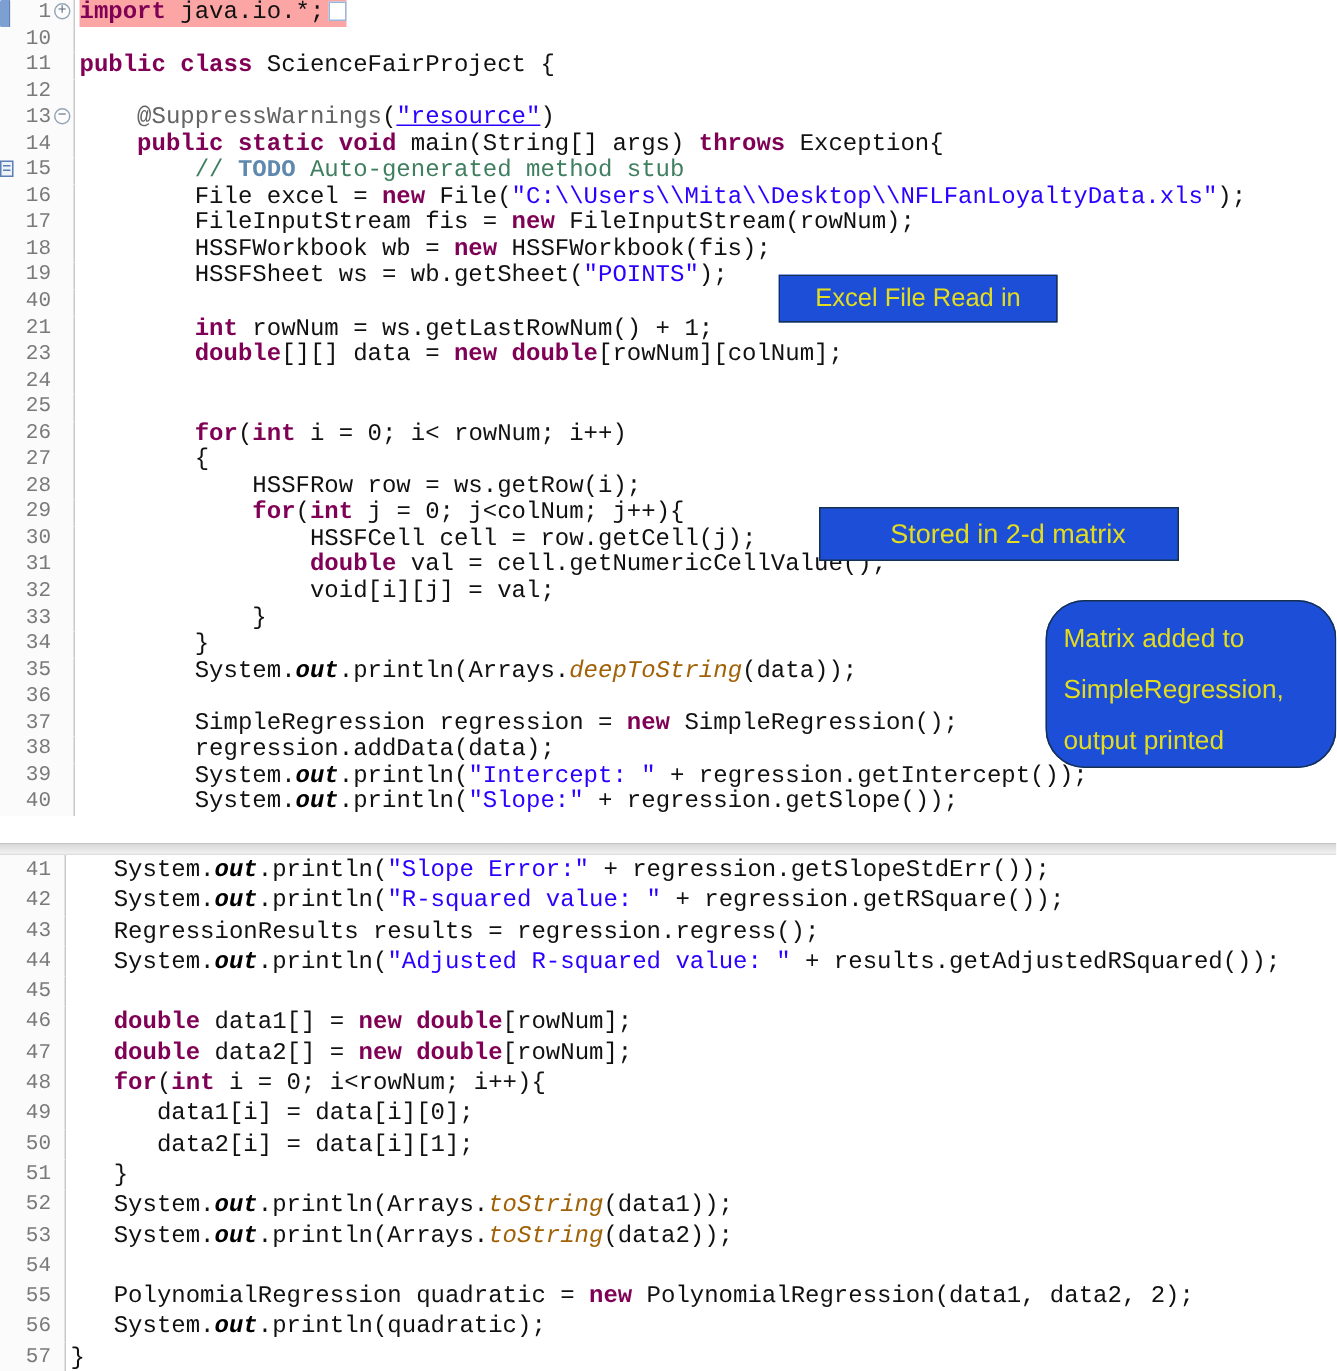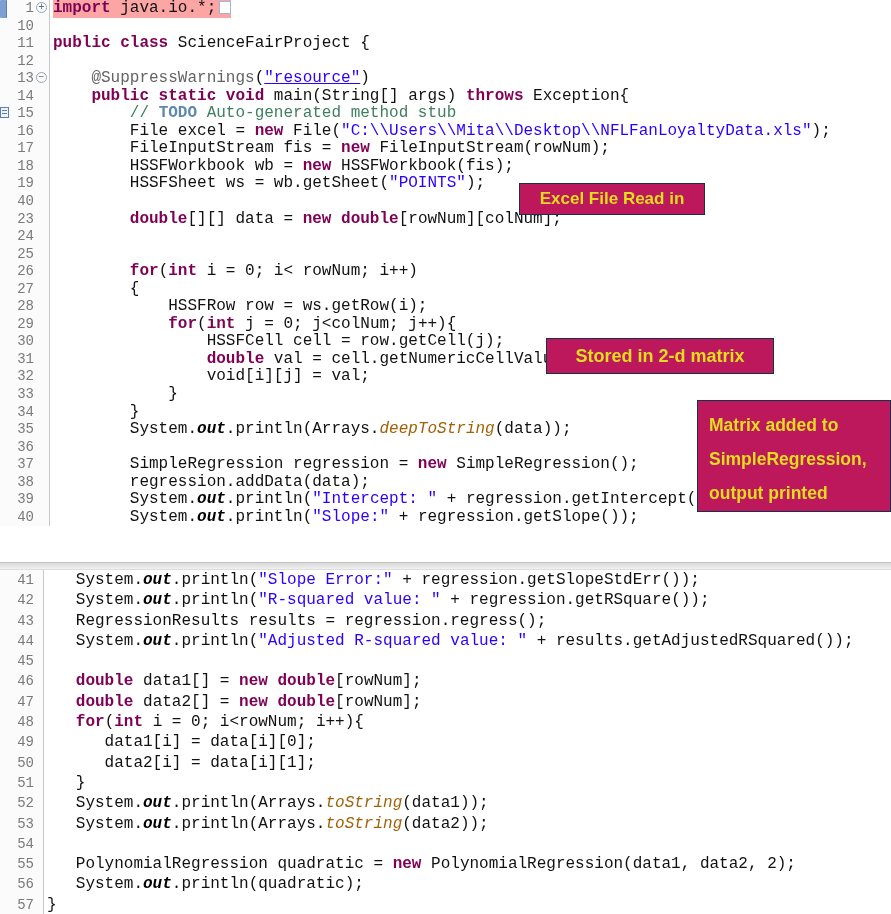--- a/index.html
+++ b/index.html
@@ -58,30 +58,30 @@
     border:1px solid #94a6b8;background:#fdfdfd;box-sizing:border-box;
     color:#5a6b7c;font-size:10px;line-height:8px;text-align:center;
     font-family:"Liberation Sans",sans-serif;
   }
   .collapsed-box{
     display:inline-block;width:12px;height:13px;margin-left:3px;vertical-align:-2px;
     border:1px solid #9cb6d8;background:#ffffff;box-sizing:border-box;
   }
   
   .callout{
-    position:absolute;background:#be185d;color:#E3DD1E;
-    font-family:"Liberation Sans","DejaVu Sans",sans-serif;font-weight:bold;
+    position:absolute;background:#1d4ed8;color:#E3DD1E;
+    font-family:"Liberation Sans","DejaVu Sans",sans-serif;font-weight:normal;
     box-shadow:0 0 0 1px #16304f inset;
   }
   .callout.c1{left:519px;top:183px;width:186px;height:32px;font-size:17px;
     display:flex;align-items:center;justify-content:center;}
   .callout.c2{left:546px;top:338px;width:228px;height:36px;font-size:18px;
-    display:flex;align-items:center;justify-content:center;}
+    display:flex;align-items:center;justify-content:center;padding-left:12px;}
   .callout.c3{left:697px;top:400px;width:194px;height:112px;font-size:17.5px;
-    padding:8px 0 0 12px;box-sizing:border-box;}
+    padding:8px 0 0 12px;box-sizing:border-box;border-radius:26px;}
   .callout.c3 .cl-line{line-height:34px;}
 </style>
 </head>
 <body>
 
 <div class="page">
 
   <div class="section top">
       <div class="row">
         <div class="ann-col">
@@ -158,20 +158,26 @@
         <div class="code-col"><span class="linewrap"><span class="tok-p">        HSSFSheet ws = wb.getSheet(</span><span class="tok-s">"POINTS"</span><span class="tok-p">);</span></span></div>
       </div>
       <div class="row">
         <div class="ann-col"></div>
         <div class="num-col">40</div>
         <div class="fold-col"></div>
         <div class="code-col"><span class="linewrap"></span></div>
       </div>
       <div class="row">
         <div class="ann-col"></div>
+        <div class="num-col">21</div>
+        <div class="fold-col"></div>
+        <div class="code-col"><span class="linewrap"><span class="tok-p">        </span><span class="tok-k">int</span><span class="tok-p"> rowNum = ws.getLastRowNum() + 1;</span></span></div>
+      </div>
+      <div class="row">
+        <div class="ann-col"></div>
         <div class="num-col">23</div>
         <div class="fold-col"></div>
         <div class="code-col"><span class="linewrap"><span class="tok-p">        </span><span class="tok-k">double</span><span class="tok-p">[][] data = </span><span class="tok-k">new</span><span class="tok-p"> </span><span class="tok-k">double</span><span class="tok-p">[rowNum][colNum];</span></span></div>
       </div>
       <div class="row">
         <div class="ann-col"></div>
         <div class="num-col">24</div>
         <div class="fold-col"></div>
         <div class="code-col"><span class="linewrap"></span></div>
       </div>

